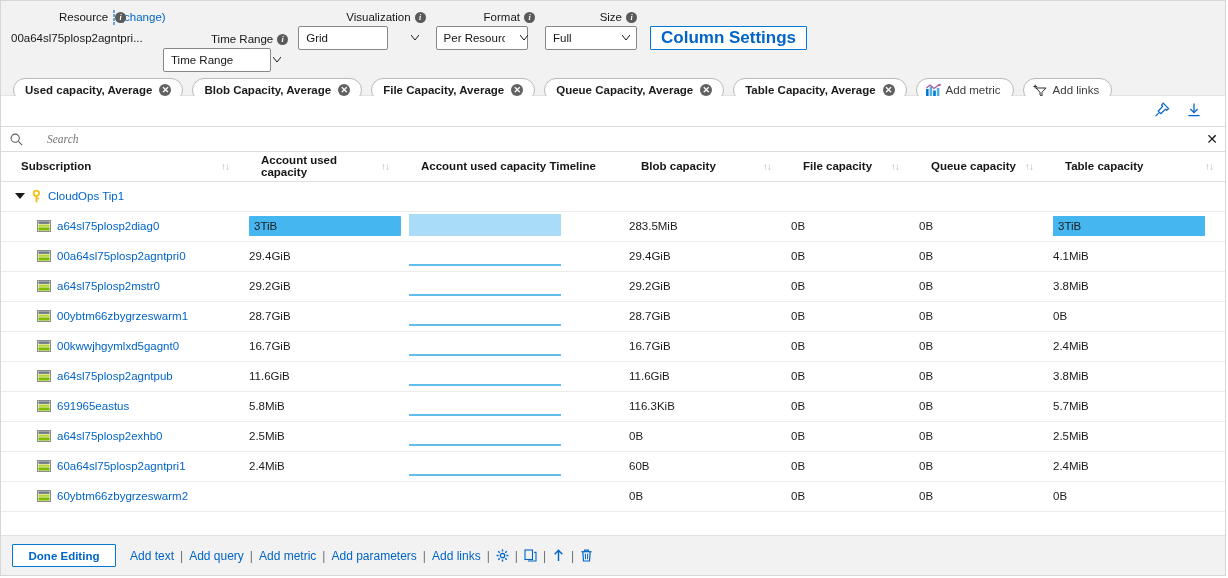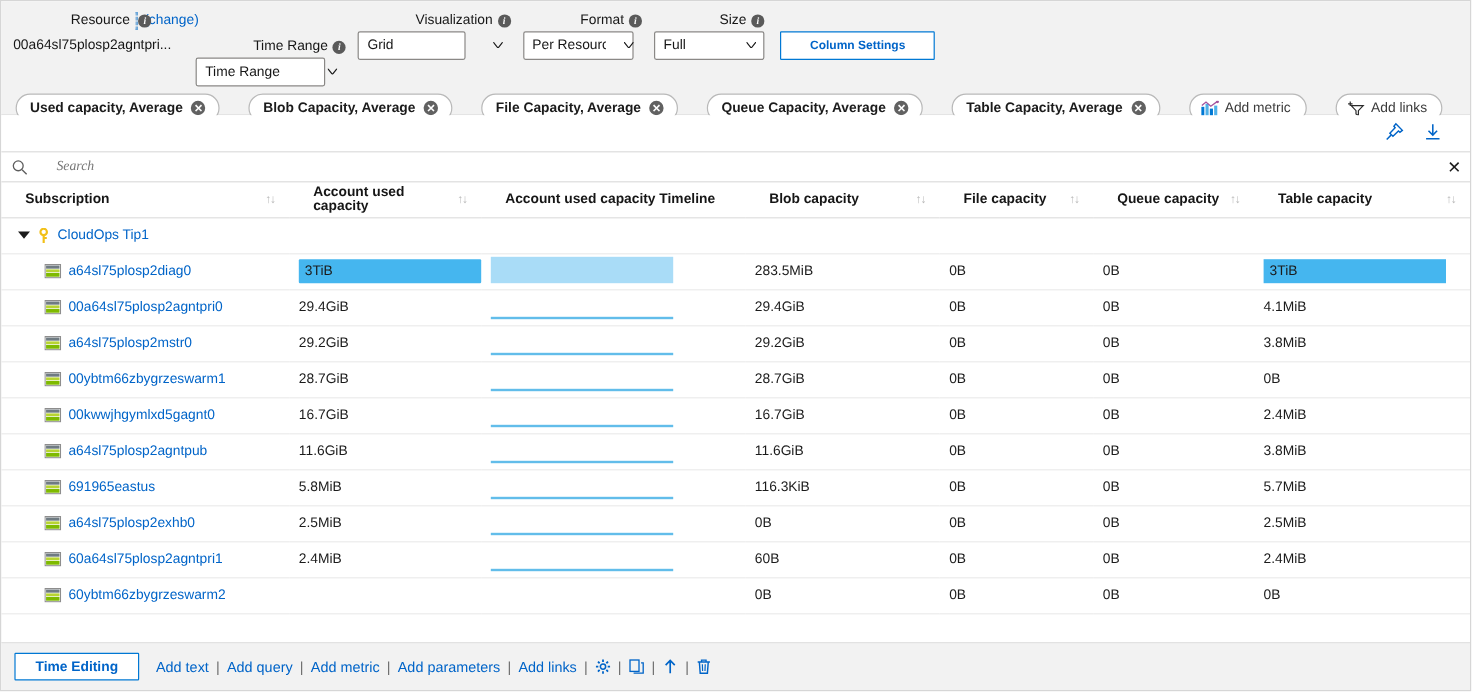--- a/index.html
+++ b/index.html
@@ -49,26 +49,26 @@
     font-family:"Liberation Sans", sans-serif;font-size:11.5px;color:#161616;
     height:24px;padding:0 22px 0 7px;box-sizing:border-box;outline:none;cursor:pointer;
   }
   .ddlwrap{position:relative;display:inline-block;}
   .ddlwrap .chev{
     position:absolute;right:7px;top:9px;pointer-events:none;
     width:8px;height:5px;
   }
   .colsettings{
     height:24px;min-width:115px;border:1px solid #0078d4;background:#fff;
-    color:#0064c8;font-weight:bold;font-size:10px;border-radius:1px;
-    font-family:"Liberation Sans", sans-serif;cursor:pointer;padding:0 24px;
-  }
-
-  
-  .pills{display:flex;align-items:center;gap:24px;padding:6px 0 0 12px;}
+    color:#0064c8;font-weight:bold;font-size:17px;border-radius:1px;
+    font-family:"Liberation Sans", sans-serif;cursor:pointer;padding:0 10px;
+  }
+
+  
+  .pills{display:flex;align-items:center;gap:9px;padding:6px 0 0 12px;}
   .pill{
     display:flex;align-items:center;gap:7px;height:22px;padding:0 11px;
     border:1px solid #b9b9b9;border-radius:12px;background:#fff;
     font-size:11.5px;font-weight:bold;color:#1b1b1b;white-space:nowrap;cursor:pointer;
   }
   .pill.plain{font-weight:normal;color:#3b3b3b;gap:5px;padding:0 12px 0 9px;}
   .pillx{
     width:12px;height:12px;border-radius:50%;background:#616161;color:#fff;
     font-size:9px;line-height:12px;text-align:center;font-family:"Liberation Sans",sans-serif;
     cursor:pointer;
@@ -653,21 +653,21 @@
           </td>
           <td><span>0B</span></td>
           <td><span>0B</span></td>
           <td><span>0B</span></td>
           <td><span>0B</span></td>
         </tr>
       </tbody>
   </table>
 
   <div class="bottombar">
-    <button class="doneedit">Time Editing</button>
+    <button class="doneedit">Done Editing</button>
     <span style="width:14px"></span>
     <span class="blink">Add text</span>
     <span class="bsep">|</span>
     <span class="blink">Add query</span>
     <span class="bsep">|</span>
     <span class="blink">Add metric</span>
     <span class="bsep">|</span>
     <span class="blink">Add parameters</span>
     <span class="bsep">|</span>
     <span class="blink">Add links</span>

